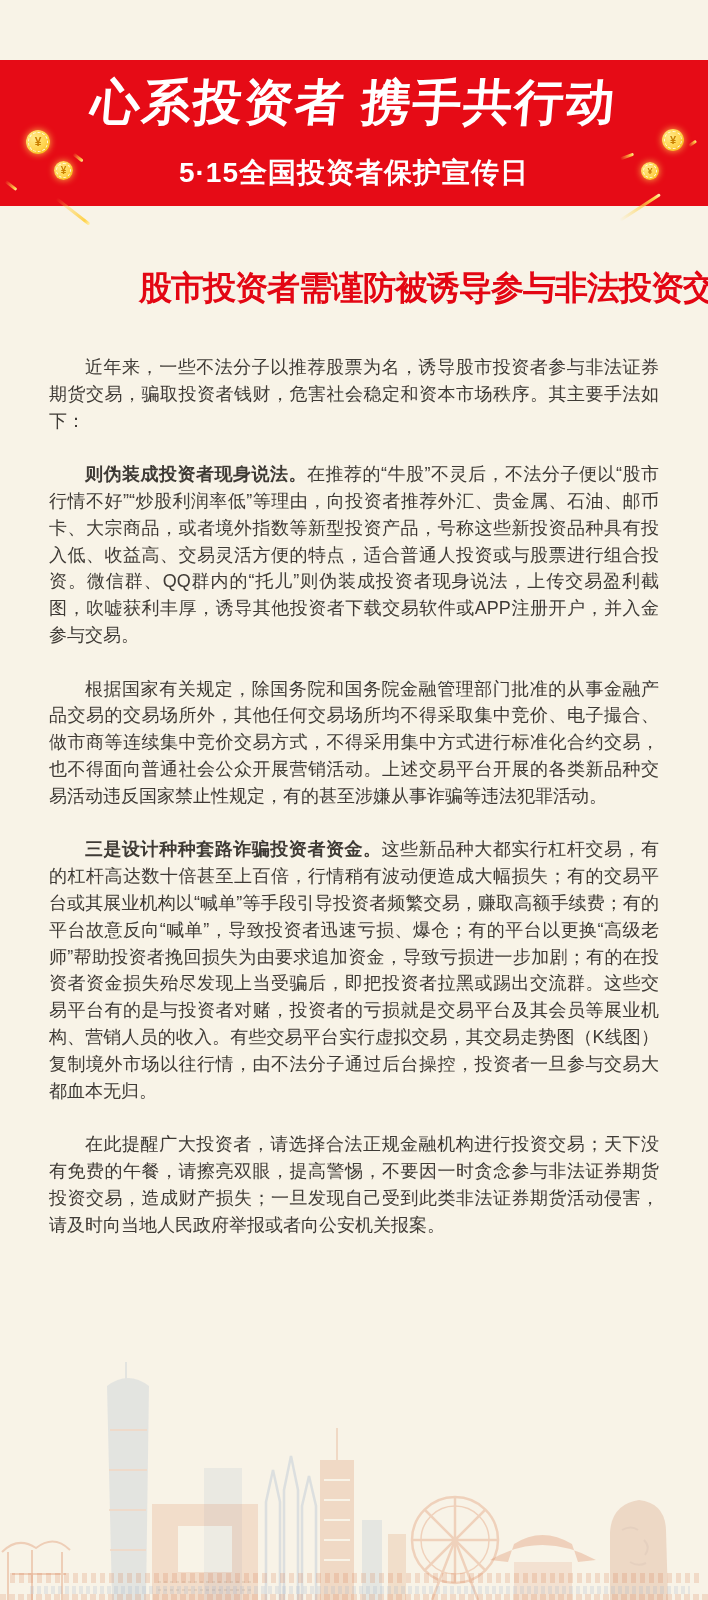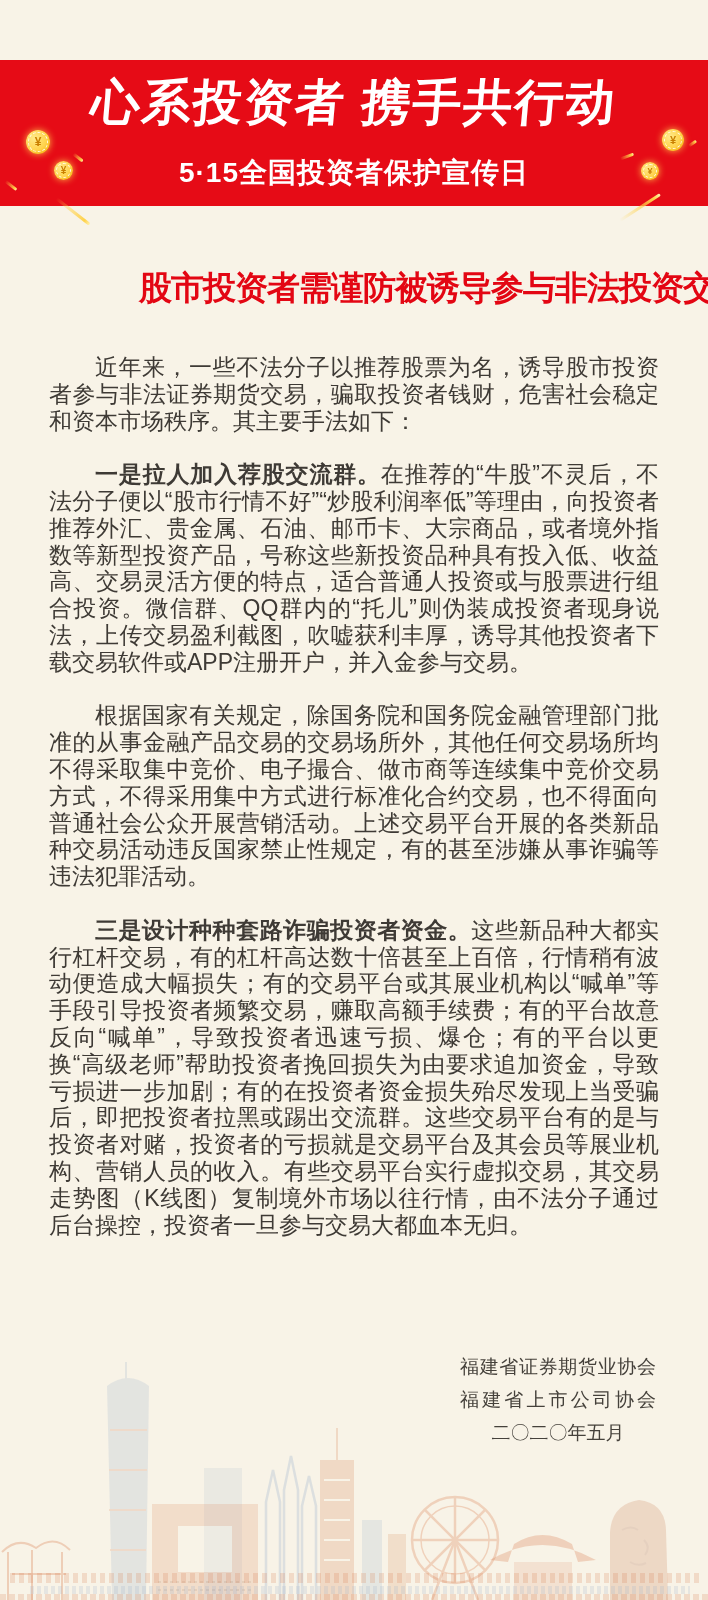--- a/index.html
+++ b/index.html
@@ -28,21 +28,21 @@
   .streak-l2{left:4px;top:124px;width:14px;transform:rotate(38deg);}
   .streak-l3{left:72px;top:96px;width:12px;transform:rotate(38deg);}
   .streak-r1{left:616px;top:146px;width:48px;transform:rotate(-33deg);}
   .streak-r2{left:620px;top:95px;width:14px;transform:rotate(-20deg);}
   .streak-r3{left:688px;top:82px;width:9px;transform:rotate(-33deg);}
 
   
   .article-title{position:absolute;top:266px;left:0;width:100%;text-align:right;
     color:#e30613;font-size:33px;font-weight:900;letter-spacing:-1px;white-space:nowrap;padding-left:39px;}
   .body-text{position:absolute;top:354px;left:49px;width:610px;
-    color:#3e3a35;font-size:23px;line-height:26.8px;text-align:justify;}
+    color:#3e3a35;font-size:18px;line-height:26.8px;text-align:justify;}
   .body-text p{margin:0 0 26.8px 0;text-indent:2em;}
   .body-text p:last-child{margin-bottom:0;}
   .lead{font-weight:bold;}
 
   
   .signature{position:absolute;top:1350px;right:52px;width:196px;
     color:#45413b;font-size:19px;line-height:33px;}
   .sig-justify{text-align:justify;text-align-last:justify;}
   .sig-center{text-align:center;}
 
@@ -76,30 +76,26 @@
     <div class="streak streak-l3"></div>
     <div class="streak streak-r1"></div>
     <div class="streak streak-r2"></div>
     <div class="streak streak-r3"></div>
   </div>
 
   <div class="article-title">股市投资者需谨防被诱导参与非法投资交易</div>
 
   <div class="body-text">
     <p><span class="lead"></span><span>近年来，一些不法分子以推荐股票为名，诱导股市投资者参与非法证券期货交易，骗取投资者钱财，危害社会稳定和资本市场秩序。其主要手法如下：</span></p>
-    <p><span class="lead">一是拉人加入荐股交流群。</span><span>在推荐的“牛股”不灵后，不法分子便以“股市行情不好”“炒股利润率低”等理由，向投资者推荐外汇、贵金属、石油、邮币卡、大宗商品，或者境外指数等新型投资产品，号称这些新投资品种具有投入低、收益高、交易灵活方便的特点，适合普通人投资或与股票进行组合投资。微信群、QQ群内的“托儿”则伪装成投资者现身说法，上传交易盈利截图，吹嘘获利丰厚，诱导其他投资者下载交易软件或APP注册开户，并入金参与交易。</span></p>
+    <p><span class="lead">则伪装成投资者现身说法。</span><span>在推荐的“牛股”不灵后，不法分子便以“股市行情不好”“炒股利润率低”等理由，向投资者推荐外汇、贵金属、石油、邮币卡、大宗商品，或者境外指数等新型投资产品，号称这些新投资品种具有投入低、收益高、交易灵活方便的特点，适合普通人投资或与股票进行组合投资。微信群、QQ群内的“托儿”则伪装成投资者现身说法，上传交易盈利截图，吹嘘获利丰厚，诱导其他投资者下载交易软件或APP注册开户，并入金参与交易。</span></p>
     <p><span class="lead"></span><span>根据国家有关规定，除国务院和国务院金融管理部门批准的从事金融产品交易的交易场所外，其他任何交易场所均不得采取集中竞价、电子撮合、做市商等连续集中竞价交易方式，不得采用集中方式进行标准化合约交易，也不得面向普通社会公众开展营销活动。上述交易平台开展的各类新品种交易活动违反国家禁止性规定，有的甚至涉嫌从事诈骗等违法犯罪活动。</span></p>
     <p><span class="lead">三是设计种种套路诈骗投资者资金。</span><span>这些新品种大都实行杠杆交易，有的杠杆高达数十倍甚至上百倍，行情稍有波动便造成大幅损失；有的交易平台或其展业机构以“喊单”等手段引导投资者频繁交易，赚取高额手续费；有的平台故意反向“喊单”，导致投资者迅速亏损、爆仓；有的平台以更换“高级老师”帮助投资者挽回损失为由要求追加资金，导致亏损进一步加剧；有的在投资者资金损失殆尽发现上当受骗后，即把投资者拉黑或踢出交流群。这些交易平台有的是与投资者对赌，投资者的亏损就是交易平台及其会员等展业机构、营销人员的收入。有些交易平台实行虚拟交易，其交易走势图（K线图）复制境外市场以往行情，由不法分子通过后台操控，投资者一旦参与交易大都血本无归。</span></p>
+    <p><span class="lead"></span><span>在此提醒广大投资者，请选择合法正规金融机构进行投资交易；天下没有免费的午餐，请擦亮双眼，提高警惕，不要因一时贪念参与非法证券期货投资交易，造成财产损失；一旦发现自己受到此类非法证券期货活动侵害，请及时向当地人民政府举报或者向公安机关报案。</span></p>
   </div>
 
-  <div class="signature">
-    <div class="sig-justify">福建省证券期货业协会</div>
-    <div class="sig-justify">福建省上市公司协会</div>
-    <div class="sig-center">二〇二〇年五月</div>
-  </div>
 
   <svg class="cityscape" viewBox="0 0 708 310" xmlns="http://www.w3.org/2000/svg">
 
     <g opacity=".3" stroke="#d97a4c" fill="none" stroke-width="2">
       <path d="M2 262 Q18 246 36 258 Q54 244 70 260"></path>
       <path d="M8 262 V310 M32 260 V310 M62 262 V310"></path>
       <path d="M12 284 H66"></path>
     </g>
 
     <g opacity=".22">

